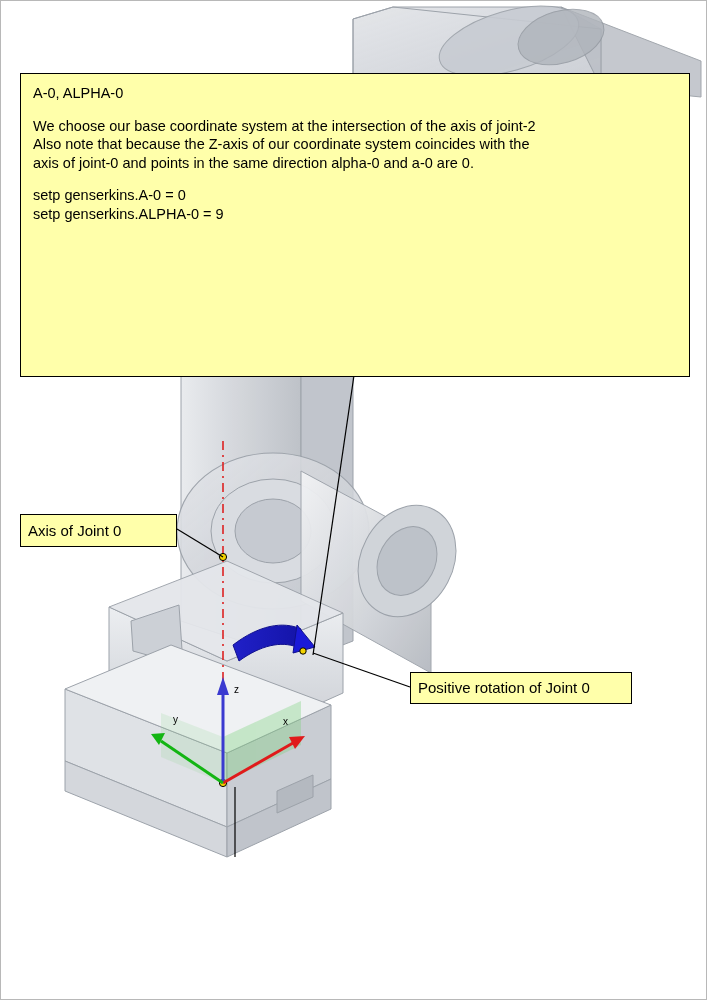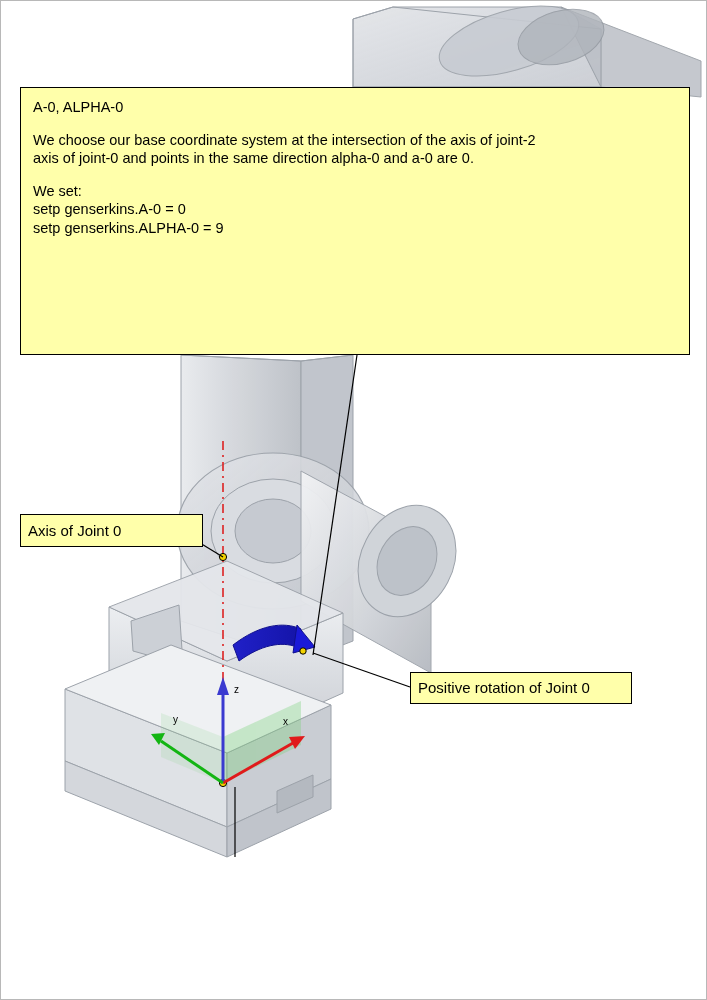--- a/index.html
+++ b/index.html
@@ -32,23 +32,23 @@
 
   
   .callout {
     position: absolute;
     background: #ffffaa;
     border: 1px solid #000000;
     box-sizing: border-box;
   }
   #main-note {
     left: 19px;
-    top: 86px;
+    top: 72px;
     width: 670px;
-    height: 268px;
+    height: 304px;
     padding: 10px 12px 10px 12px;
   }
   #main-note .note-line {
     font-size: 14.5px;
     line-height: 18.5px;
     color: #000000;
     white-space: pre;
   }
   #main-note .note-blank {
     height: 14px;
@@ -60,21 +60,21 @@
     border: 1px solid #000000;
     box-sizing: border-box;
     font-size: 15px;
     color: #000000;
     padding: 3px 7px 4px 7px;
     white-space: nowrap;
   }
   #label-axis-joint0 {
     left: 19px;
     top: 513px;
-    width: 183px;
+    width: 157px;
     height: 33px;
     line-height: 25px;
   }
   #label-pos-rot {
     left: 409px;
     top: 671px;
     width: 222px;
     height: 32px;
     line-height: 23px;
   }
@@ -200,23 +200,23 @@
     <line x1="356" y1="354" x2="312" y2="654" stroke="#000000" stroke-width="1.2"></line>
     <line x1="176" y1="528" x2="222" y2="556" stroke="#000000" stroke-width="1.2"></line>
     <line x1="409" y1="686" x2="312" y2="652" stroke="#000000" stroke-width="1.2"></line>
     <line x1="234" y1="786" x2="234" y2="856" stroke="#000000" stroke-width="1.2"></line>
   </svg>
 
   <div class="callout" id="main-note">
     <div class="note-line">A-0, ALPHA-0</div>
     <div class="note-blank"></div>
     <div class="note-line">We choose our base coordinate system at the intersection of the axis of joint-2</div>
+    <div class="note-line">Also note that because the Z-axis of our coordinate system coincides with the</div>
     <div class="note-line">axis of joint-0 and points in the same direction alpha-0 and a-0 are 0.</div>
     <div class="note-blank"></div>
-    <div class="note-line">We set:</div>
     <div class="note-line">setp genserkins.A-0 = 0</div>
     <div class="note-line">setp genserkins.ALPHA-0 = 9</div>
   </div>
 
   <div class="label-box" id="label-axis-joint0">Axis of Joint 0</div>
 
   <div class="label-box" id="label-pos-rot">Positive rotation of Joint 0</div>
 
 </div>
 

